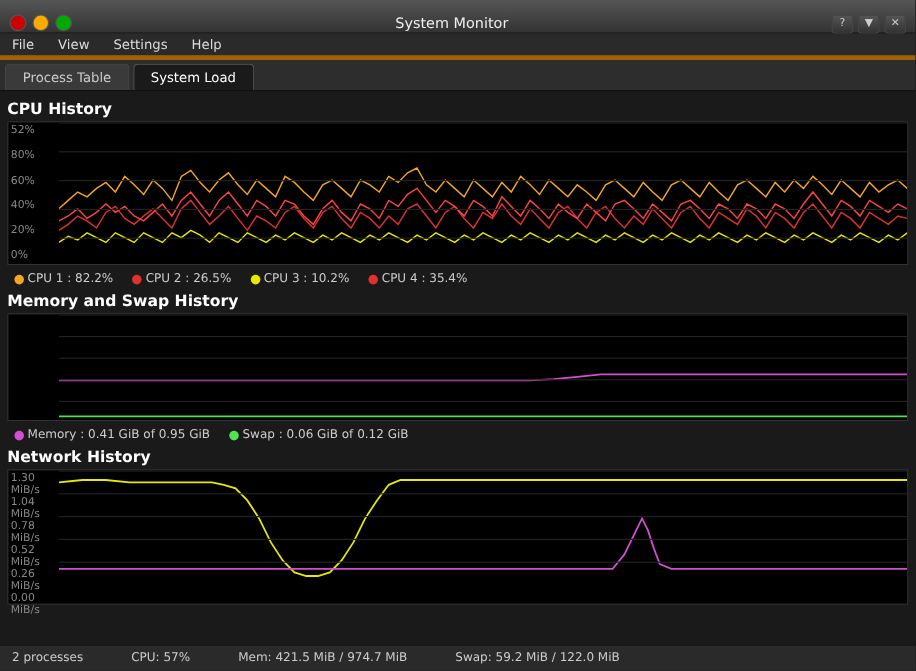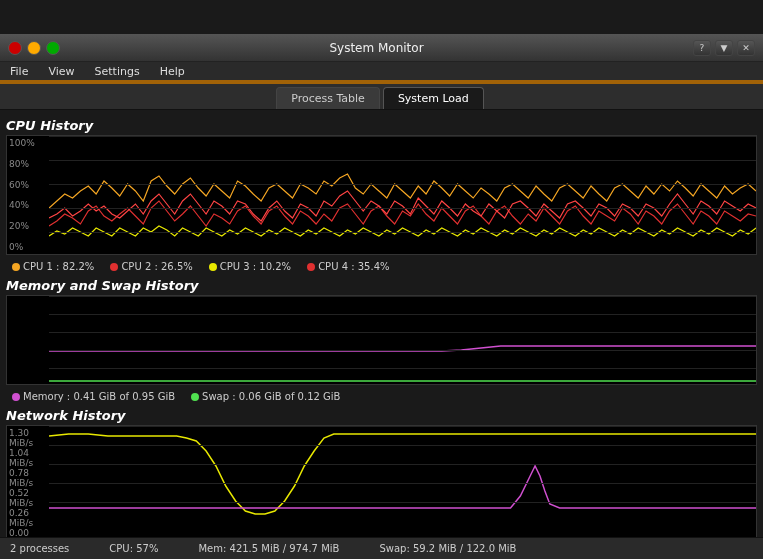--- a/index.html
+++ b/index.html
@@ -10,25 +10,24 @@
       font-family: 'DejaVu Sans', Arial, sans-serif;
       font-size: 11px;
       color: #ddd;
       overflow: hidden;
     }
     
     #titlebar {
       background: linear-gradient(to bottom, #555, #333);
       height: 28px;
       display: flex;
-      align-items: center;
+      align-items: flex-start;
       justify-content: space-between;
-      padding: 0 8px;
+      padding: 12px 8px;
       border-bottom: 1px solid #222;
-      margin-top: 34px;
     }
     #titlebar-controls {
       display: flex;
       gap: 5px;
     }
     .wm-btn {
       width: 14px; height: 14px;
       border-radius: 50%;
       border: 1px solid #555;
       display: inline-block;
@@ -72,21 +71,20 @@
       cursor: pointer;
     }
     
     #tabs {
       background: #2d2d2d;
       height: 26px;
       display: flex;
       align-items: flex-end;
       padding: 0 4px;
       border-bottom: 1px solid #111;
-      justify-content: center;
     }
     .tab {
       padding: 4px 14px;
       font-size: 11px;
       cursor: pointer;
       border: 1px solid #444;
       border-bottom: none;
       border-radius: 4px 4px 0 0;
       background: #3a3a3a;
       color: #ccc;
@@ -104,21 +102,20 @@
       height: calc(559px - 28px - 22px - 26px - 22px);
       overflow: hidden;
     }
     
     .section-title {
       font-size: 13px;
       font-weight: bold;
       color: #fff;
       margin-bottom: 2px;
       margin-top: 4px;
-      font-style: italic;
     }
     .chart-container {
       background: #000;
       border: 1px solid #333;
       position: relative;
       margin-bottom: 4px;
     }
     .chart-labels-y {
       position: absolute;
       left: 0;
@@ -208,21 +205,21 @@
   <div class="tab">Process Table</div>
   <div class="tab active">System Load</div>
 </div>
 
 <div id="main">
 
   <div>
     <div class="section-title">CPU History</div>
     <div class="chart-container" style="height:120px;">
       <div class="chart-labels-y">
-        <span>100%</span>
+        <span>52%</span>
         <span>80%</span>
         <span>60%</span>
         <span>40%</span>
         <span>20%</span>
         <span>0%</span>
       </div>
       <div class="chart-area" style="height:120px;">
 
         <div class="gridline" style="top:0%;"></div>
         <div class="gridline" style="top:20%;"></div>

